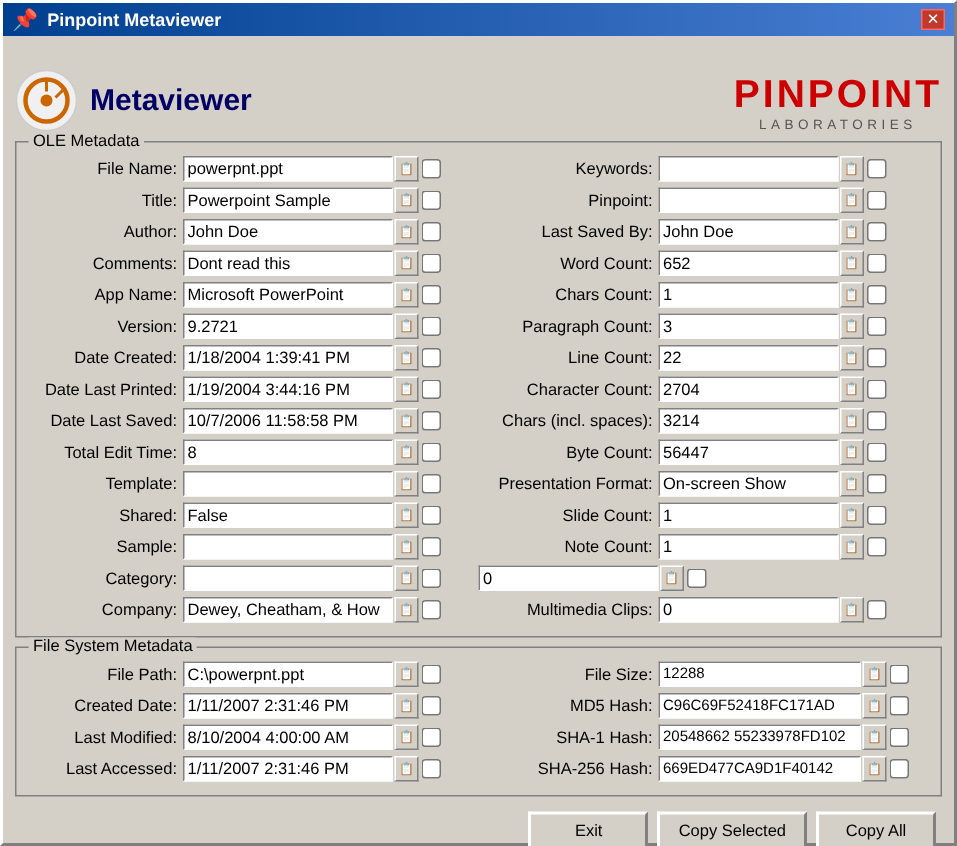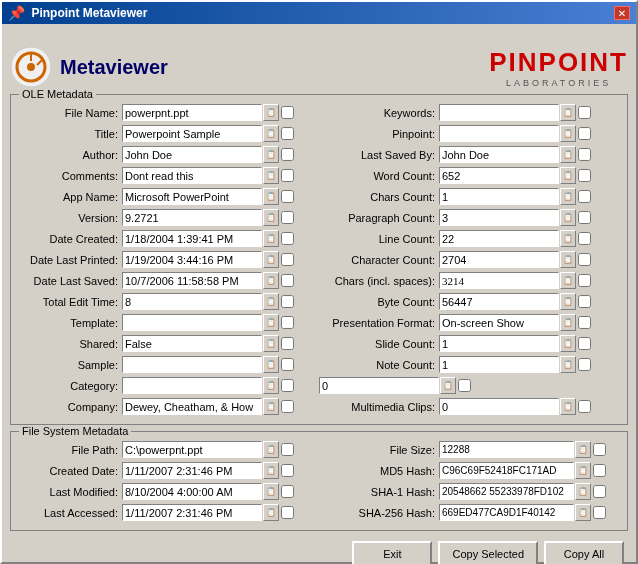--- a/index.html
+++ b/index.html
@@ -365,21 +365,21 @@
               <input type="checkbox" class="field-check" style="">
             </div>
             <div class="field-row">
               <span class="field-label">Character Count:</span>
               <input type="text" class="field-input" value="2704" style="width: 120px;">
               <div class="field-btn" style="font-size: 8px;">📋</div>
               <input type="checkbox" class="field-check" style="">
             </div>
             <div class="field-row">
               <span class="field-label">Chars (incl. spaces):</span>
-              <input type="text" class="field-input" value="3214" style="width: 120px; font-family: Liberation Serif, serif;">
+              <input type="text" class="field-input" value="3214" style="width: 120px;">
               <div class="field-btn" style="font-size: 8px;">📋</div>
               <input type="checkbox" class="field-check" style="">
             </div>
             <div class="field-row">
               <span class="field-label">Byte Count:</span>
               <input type="text" class="field-input" value="56447" style="width: 120px;">
               <div class="field-btn" style="font-size: 8px;">📋</div>
               <input type="checkbox" class="field-check" style="">
             </div>
             <div class="field-row">

